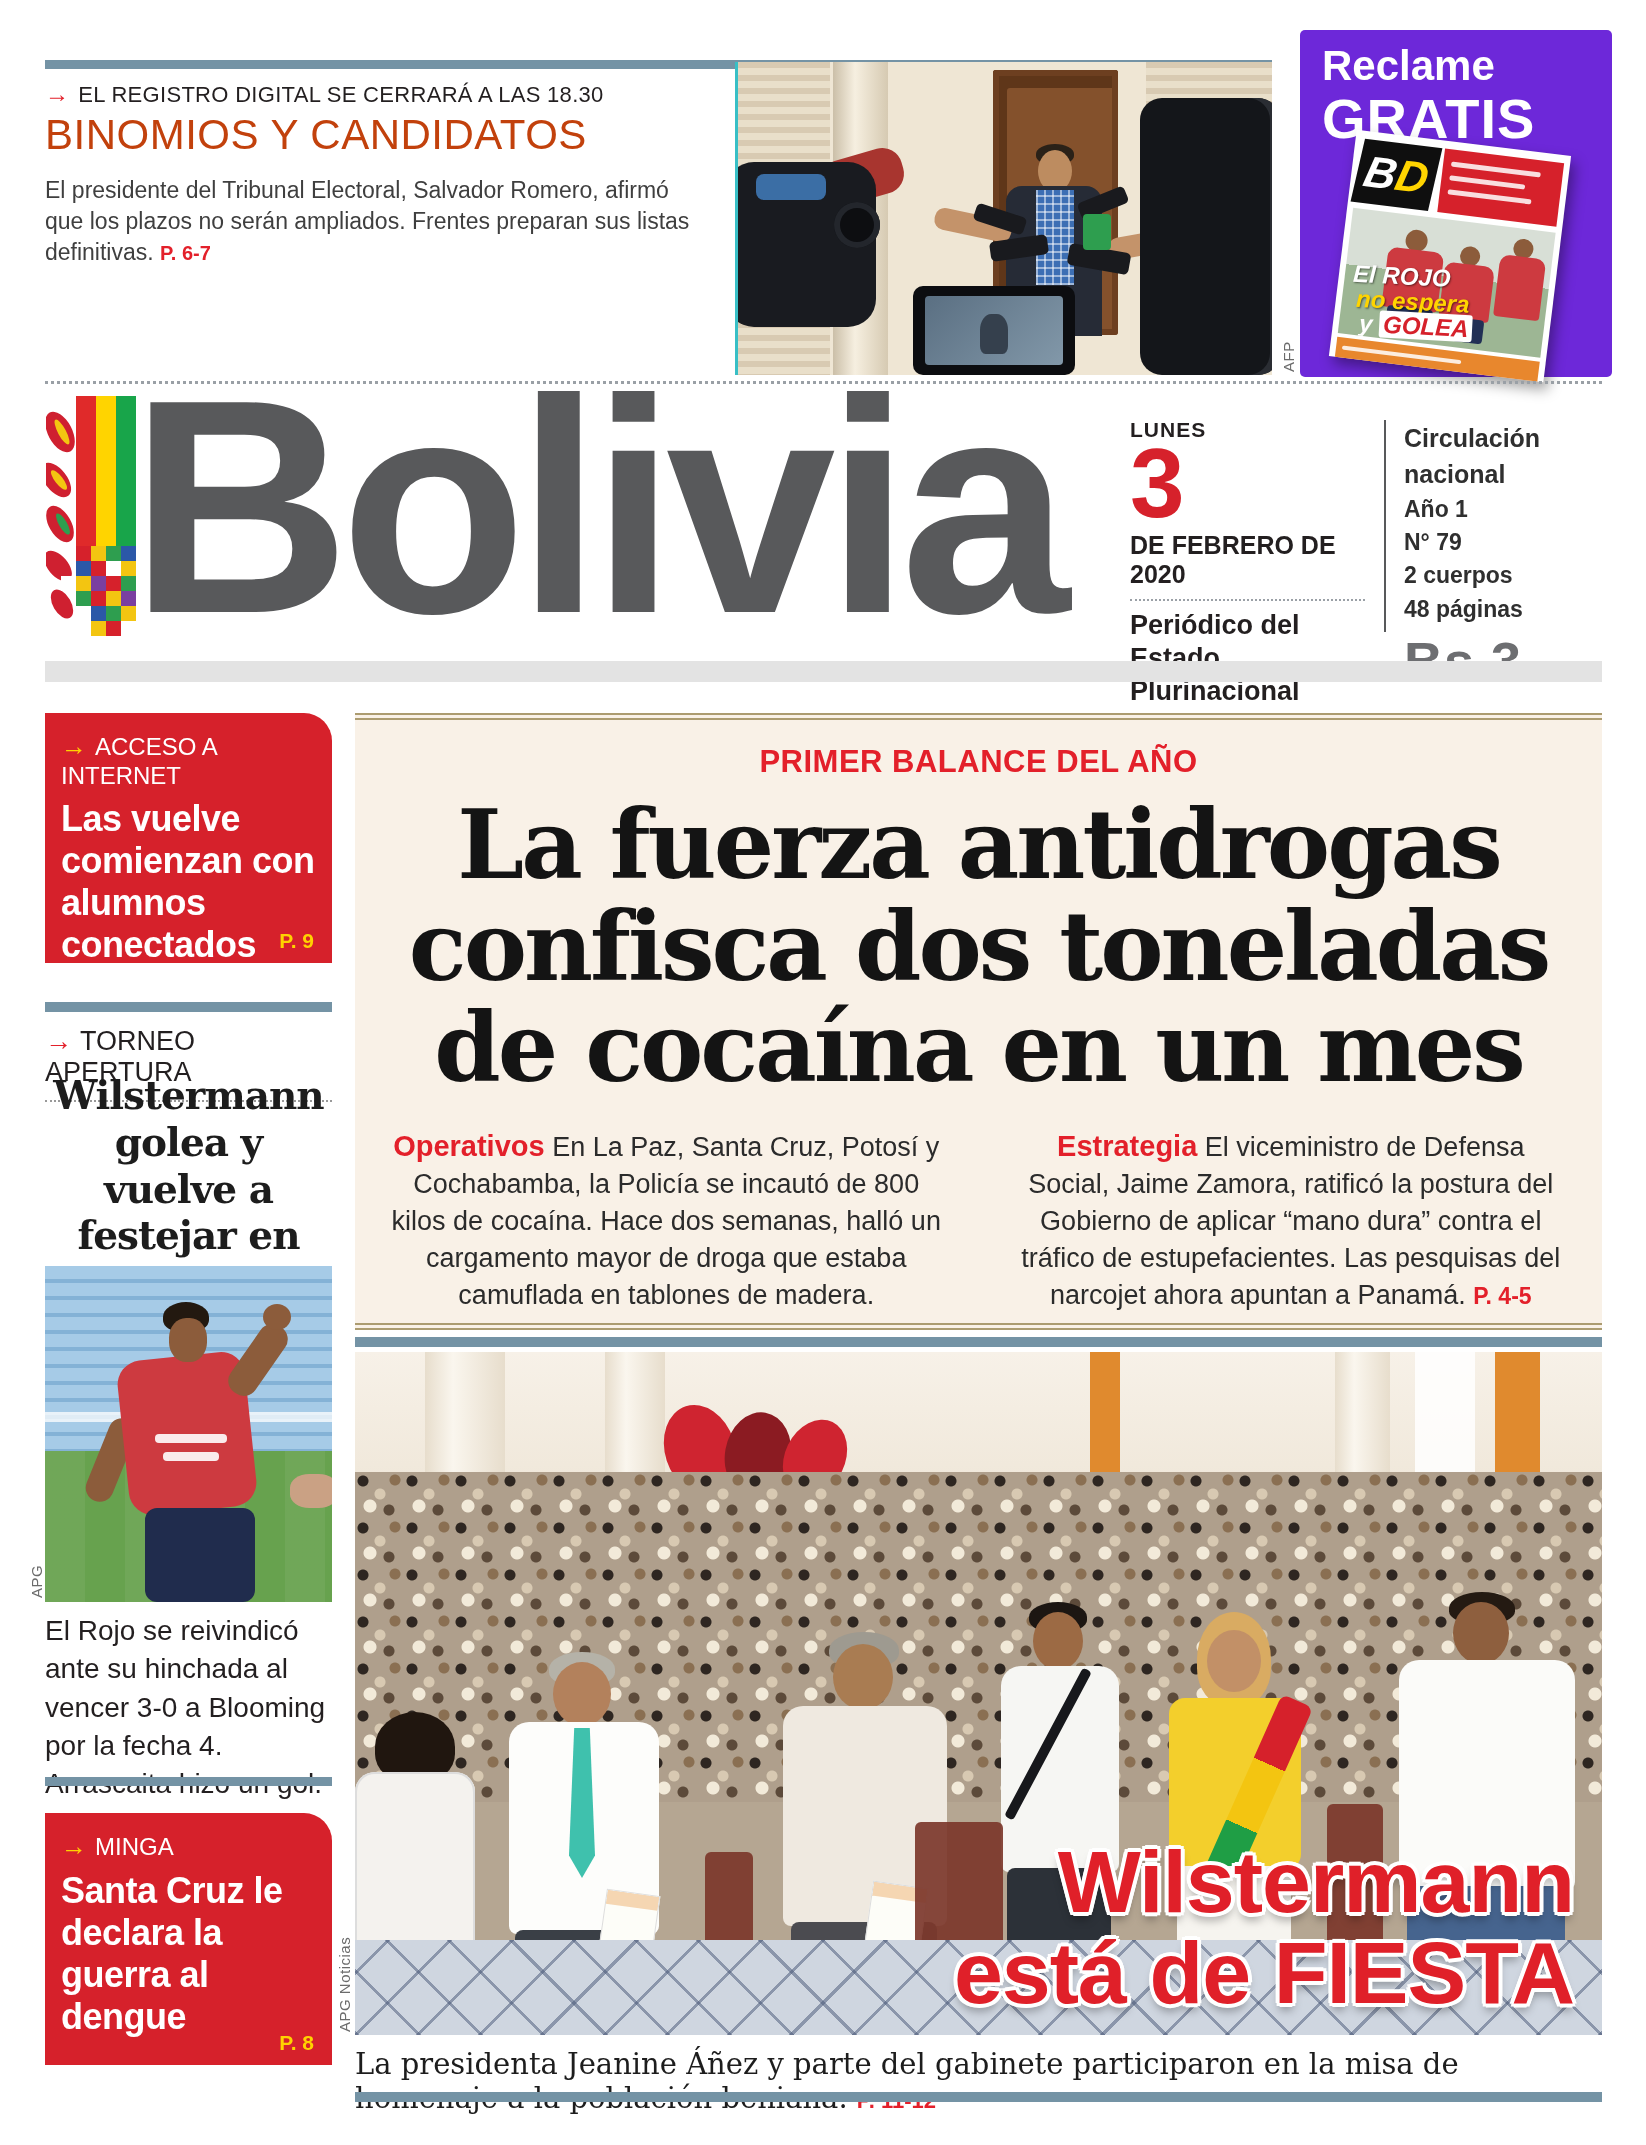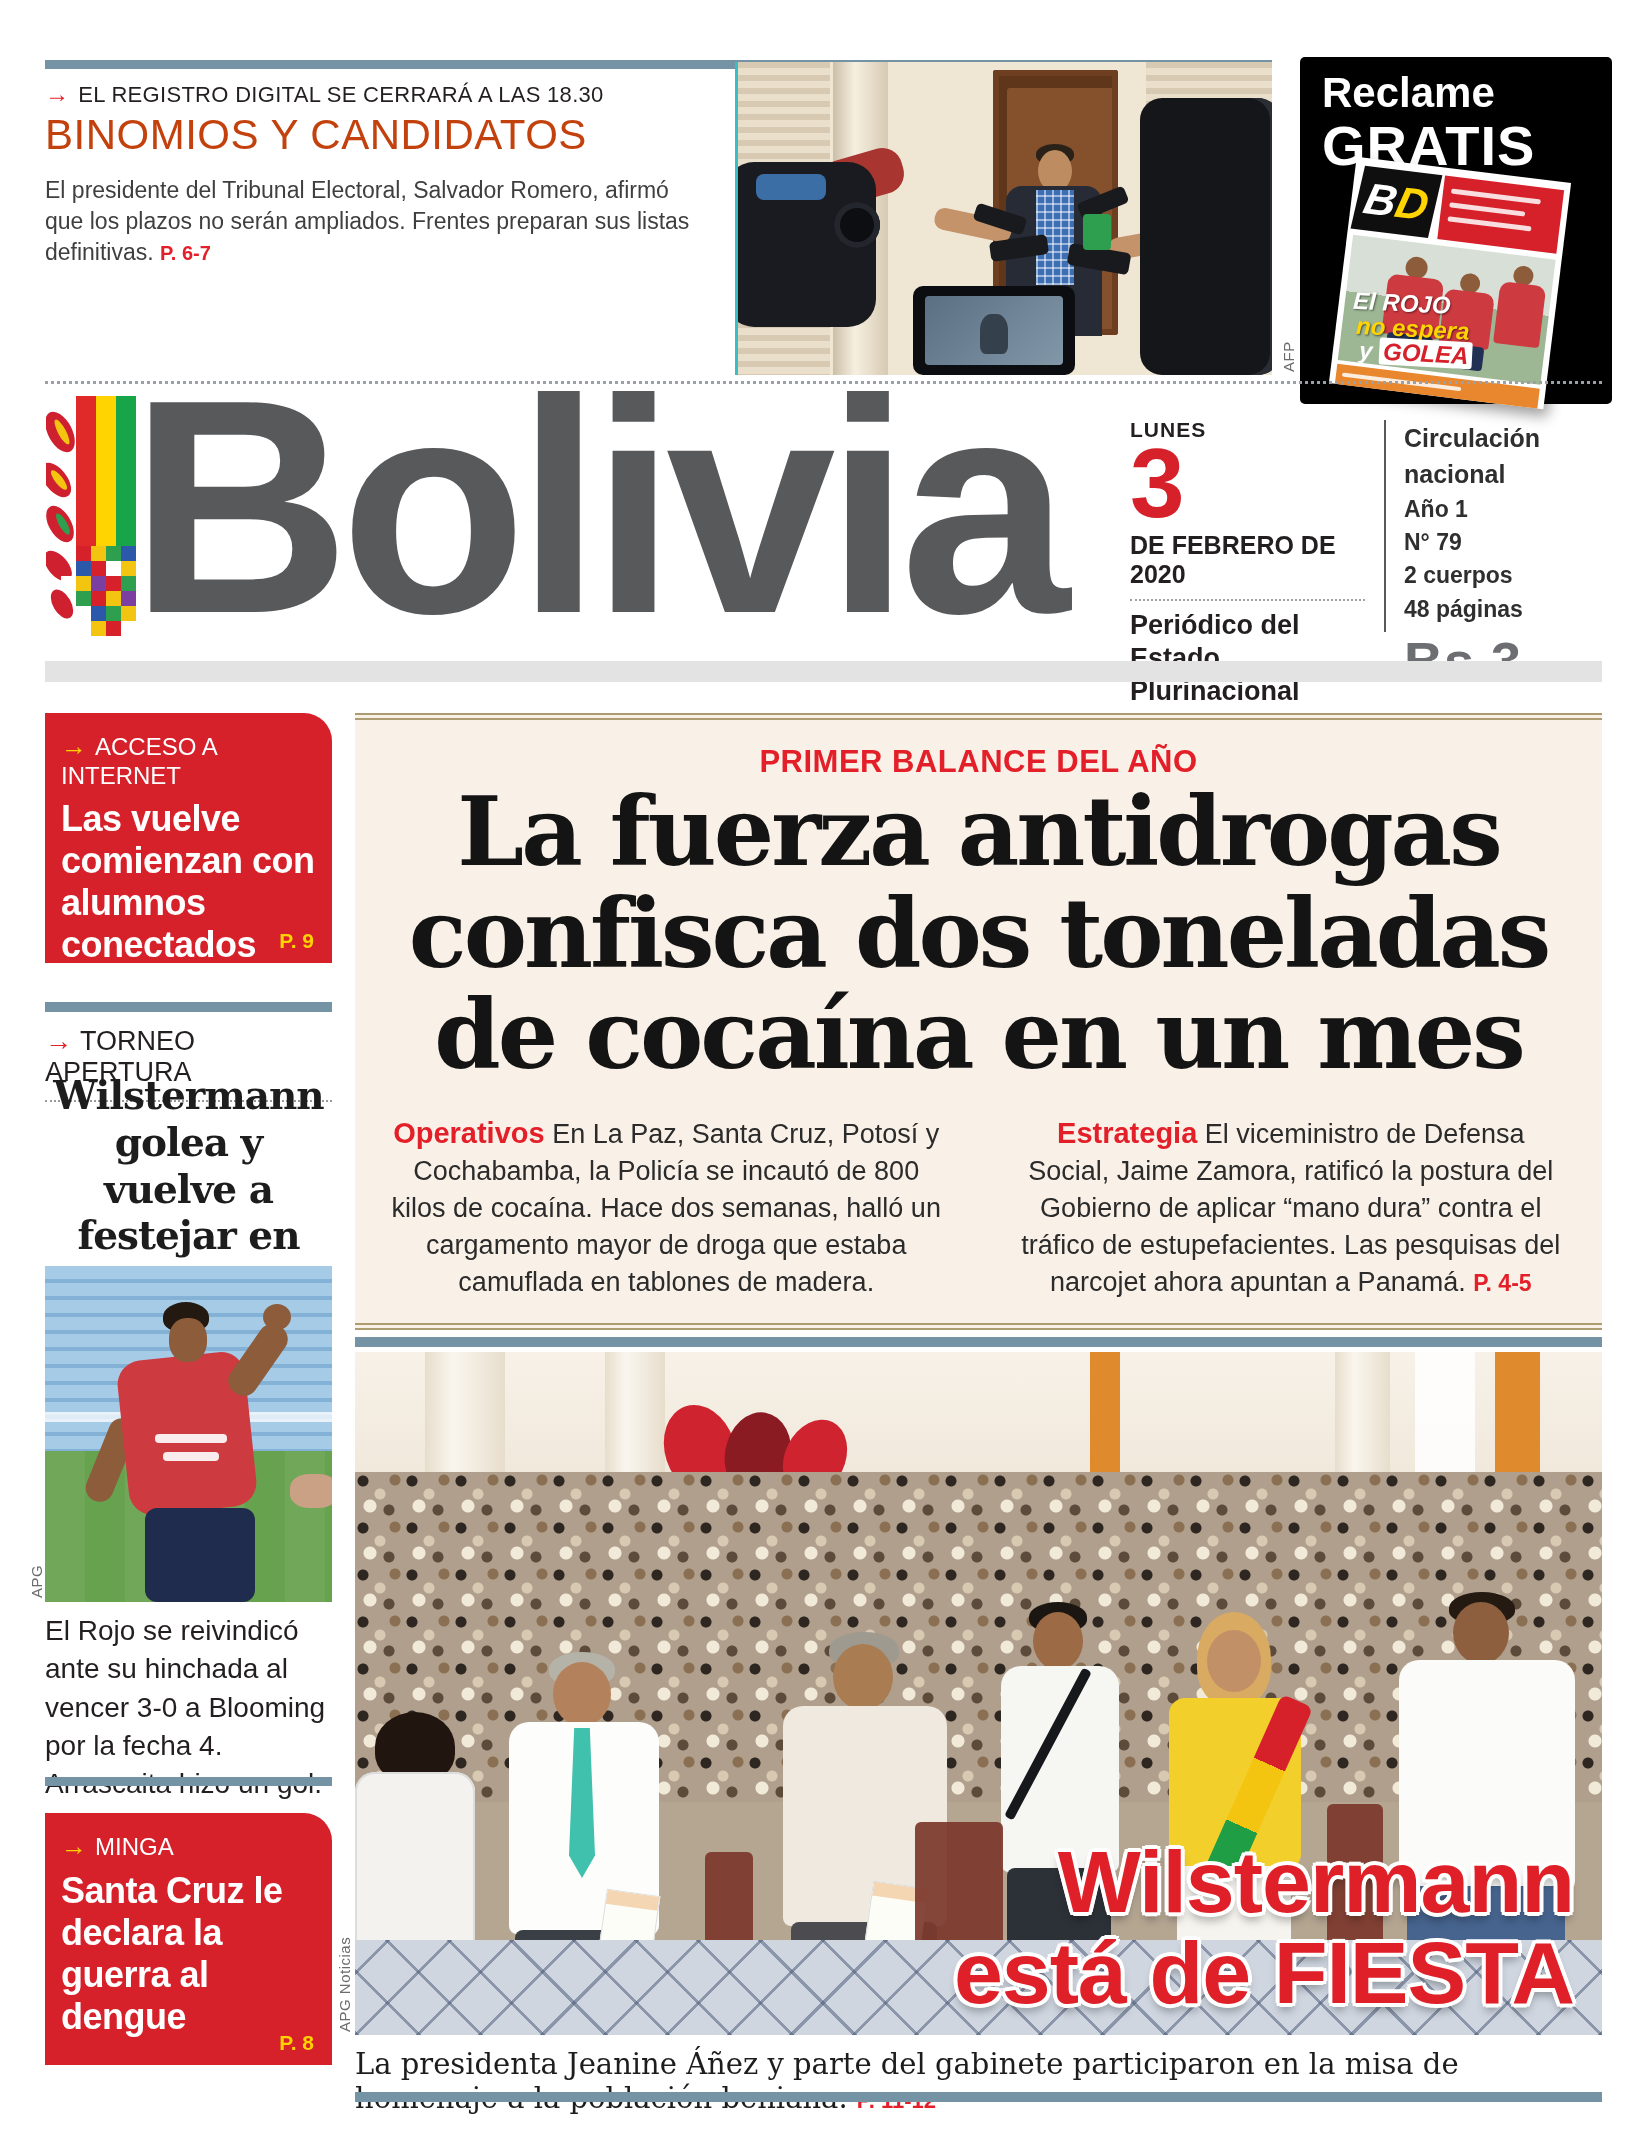--- a/index.html
+++ b/index.html
@@ -47,21 +47,21 @@
   .tp-lens { position:absolute; left:96px; top:140px; width:46px; height:46px; background:#0d0e11; border-radius:50%; box-shadow:inset 0 0 0 6px #23262c; }
   .tp-blue { position:absolute; left:18px; top:112px; width:70px; height:26px; background:#3b6ea5; border-radius:8px; }
   .tp-cam-r { position:absolute; right:-8px; top:36px; width:140px; height:277px; background:#14161a; border-radius:22px; box-shadow:inset -10px 0 0 #2a2d33; }
   .tp-phone { position:absolute; left:175px; top:224px; width:162px; height:89px; background:#0c0d10; border-radius:10px; }
   .tp-screen { position:absolute; left:12px; top:10px; width:138px; height:69px; background:linear-gradient(135deg,#5a6f82,#8298a9); border-radius:4px; }
   .tp-screen-fig { position:absolute; left:55px; top:18px; width:28px; height:40px; background:#35404d; border-radius:40% 40% 20% 20%; }
   .tp-sleeve { position:absolute; left:82px; top:92px; width:84px; height:46px; background:#a8352f; border-radius:20px; transform:rotate(-16deg); }
   .afp-credit { left:1280px; top:372px; }
 
   
-  .promo { position:absolute; left:1300px; top:30px; width:312px; height:347px; background:#000000; border-radius:5px;margin-top:27px; }
+  .promo { position:absolute; left:1300px; top:30px; width:312px; height:347px; background:#6d28d9; border-radius:5px; }
   .promo-l1 { position:absolute; left:22px; top:12px; font-size:42px; font-weight:bold; color:#fff; }
   .promo-l2 { position:absolute; left:22px; top:56px; font-size:56px; font-weight:bold; color:#fff; letter-spacing:1px; }
   .mini-cover { position:absolute; left:42px; top:112px; width:216px; height:228px; background:#fff;
                 transform:rotate(7deg); box-shadow:5px 7px 14px rgba(0,0,0,.38); }
   .bd-chip { position:absolute; left:6px; top:8px; width:78px; height:64px; background:#0f0f0f; transform:skewX(-6deg);
              display:flex; align-items:center; justify-content:center; }
   .bd-text { font-size:44px; font-weight:bold; font-style:italic; color:#fff; line-height:1; }
   .bd-text .d { color:#ffd400; }
   .cover-redtop { position:absolute; left:90px; top:8px; right:6px; height:64px; background:#d6212b; }
   .wline { position:absolute; height:5px; background:rgba(255,255,255,.85); border-radius:2px; }
@@ -131,21 +131,21 @@
   .pp-spon1 { position:absolute; left:110px; top:168px; width:72px; height:9px; background:rgba(255,255,255,.9); border-radius:4px; }
   .pp-spon2 { position:absolute; left:118px; top:186px; width:56px; height:9px; background:rgba(255,255,255,.9); border-radius:4px; }
   .pp-shorts { position:absolute; left:100px; top:242px; width:110px; height:94px; background:#202c4d; border-radius:12px; }
   .pp-hand { position:absolute; right:-6px; top:208px; width:48px; height:34px; background:#caa184; border-radius:40%; }
 
   
   .feature-box { position:absolute; left:355px; top:713px; width:1247px; height:617px; background:#f9f1e7;
                  border-top:7px double #ac9c70; border-bottom:7px double #ac9c70; }
   .f-kicker { text-align:center; margin-top:24px; color:#e3202a; font-weight:bold; font-size:31px; letter-spacing:.5px; }
   .f-headline { text-align:center; font-weight:bold; color:#141414; font-size:95px; line-height:1.07;
-                margin-top:1px; letter-spacing:-3px; }
+                margin-top:14px; letter-spacing:-3px; }
   .f-cols { display:flex; margin-top:28px; padding:0 34px; gap:70px; }
   .f-col { flex:1; text-align:center; font-size:27px; line-height:1.36; color:#2b2b2b; }
   .f-lead { color:#e3202a; font-weight:bold; font-size:29px; }
   .f-col .red-ref { font-size:23px;text-align:center; }
 
   
   .main-bar1 { left:355px; top:1337px; width:1247px; height:10px; }
   .main-photo { position:absolute; left:355px; top:1352px; width:1247px; height:683px; overflow:hidden; background:#b5a692; }
   .mp-wall { position:absolute; left:0; top:0; width:100%; height:168px; background:linear-gradient(#f7f1e8,#eee5d6); }
   .mp-pillar { position:absolute; top:0; height:168px; background:linear-gradient(90deg,#e7ddcc,#faf6ee 35%,#e7ddcc); }

